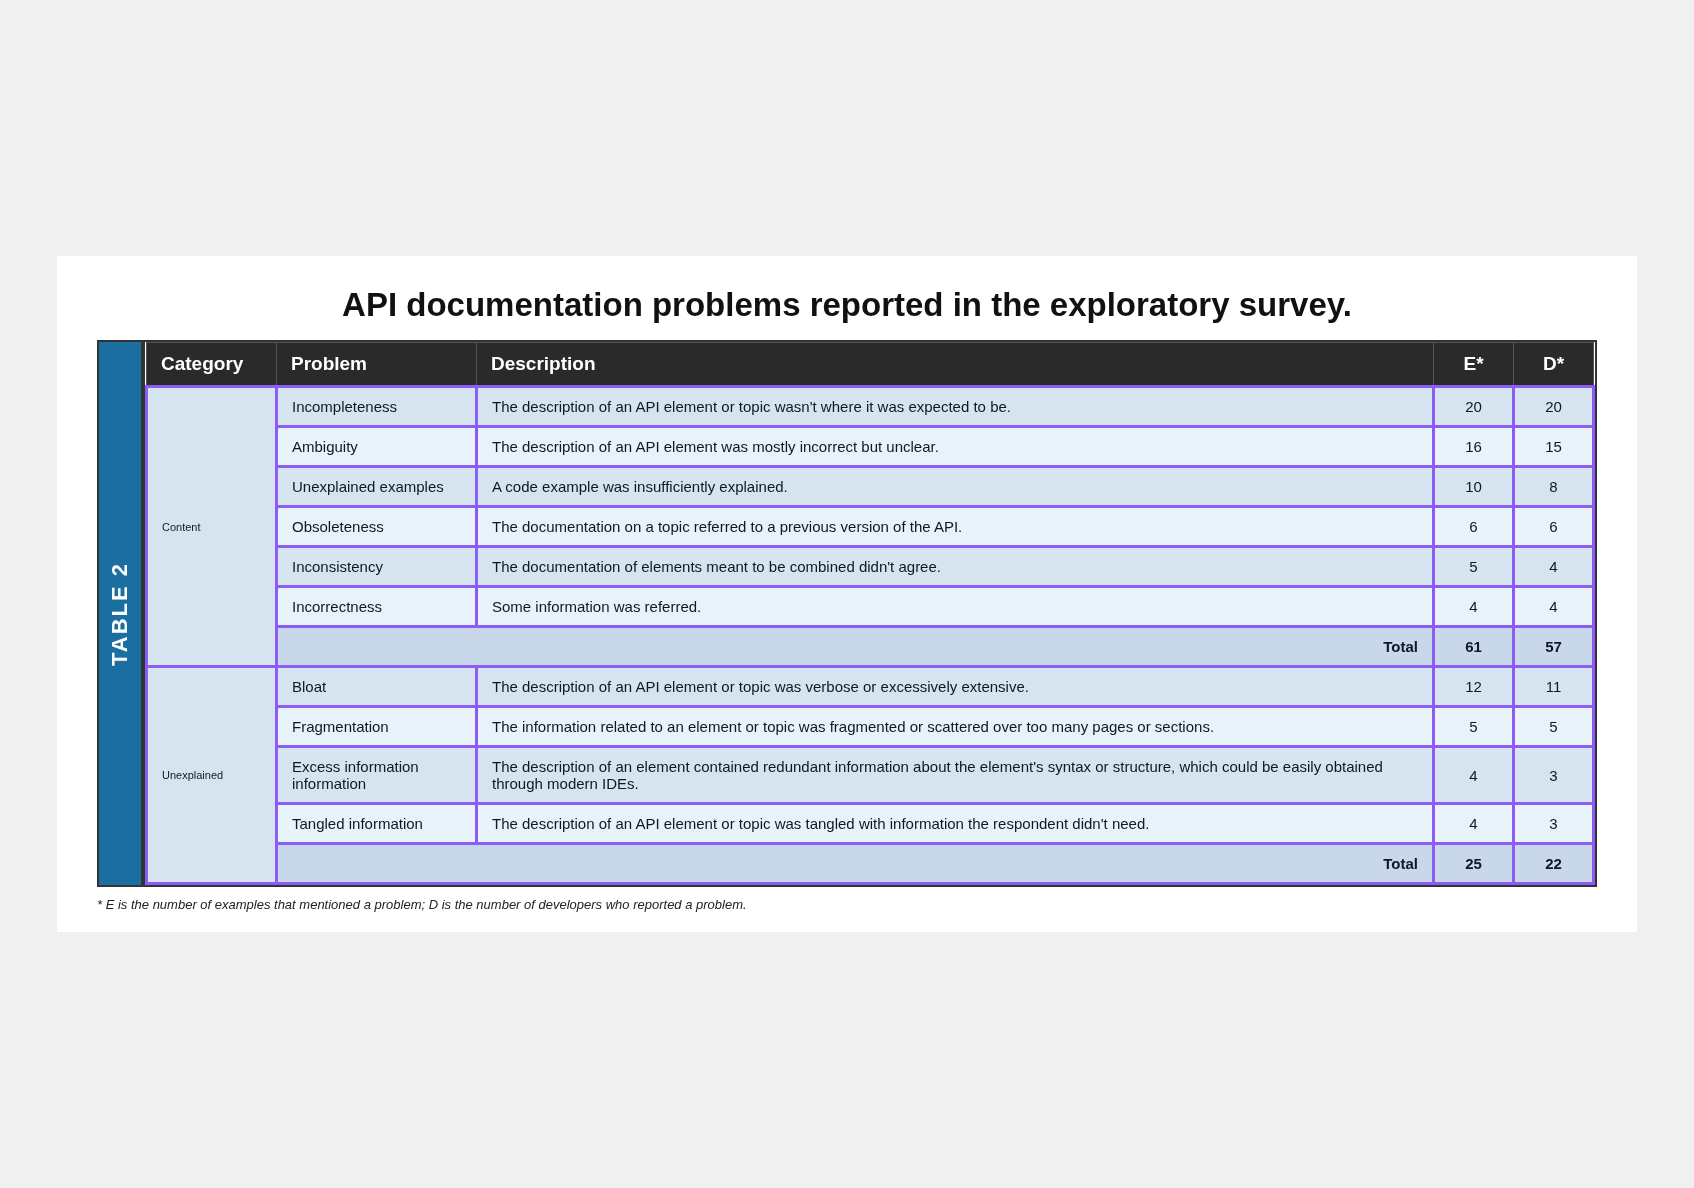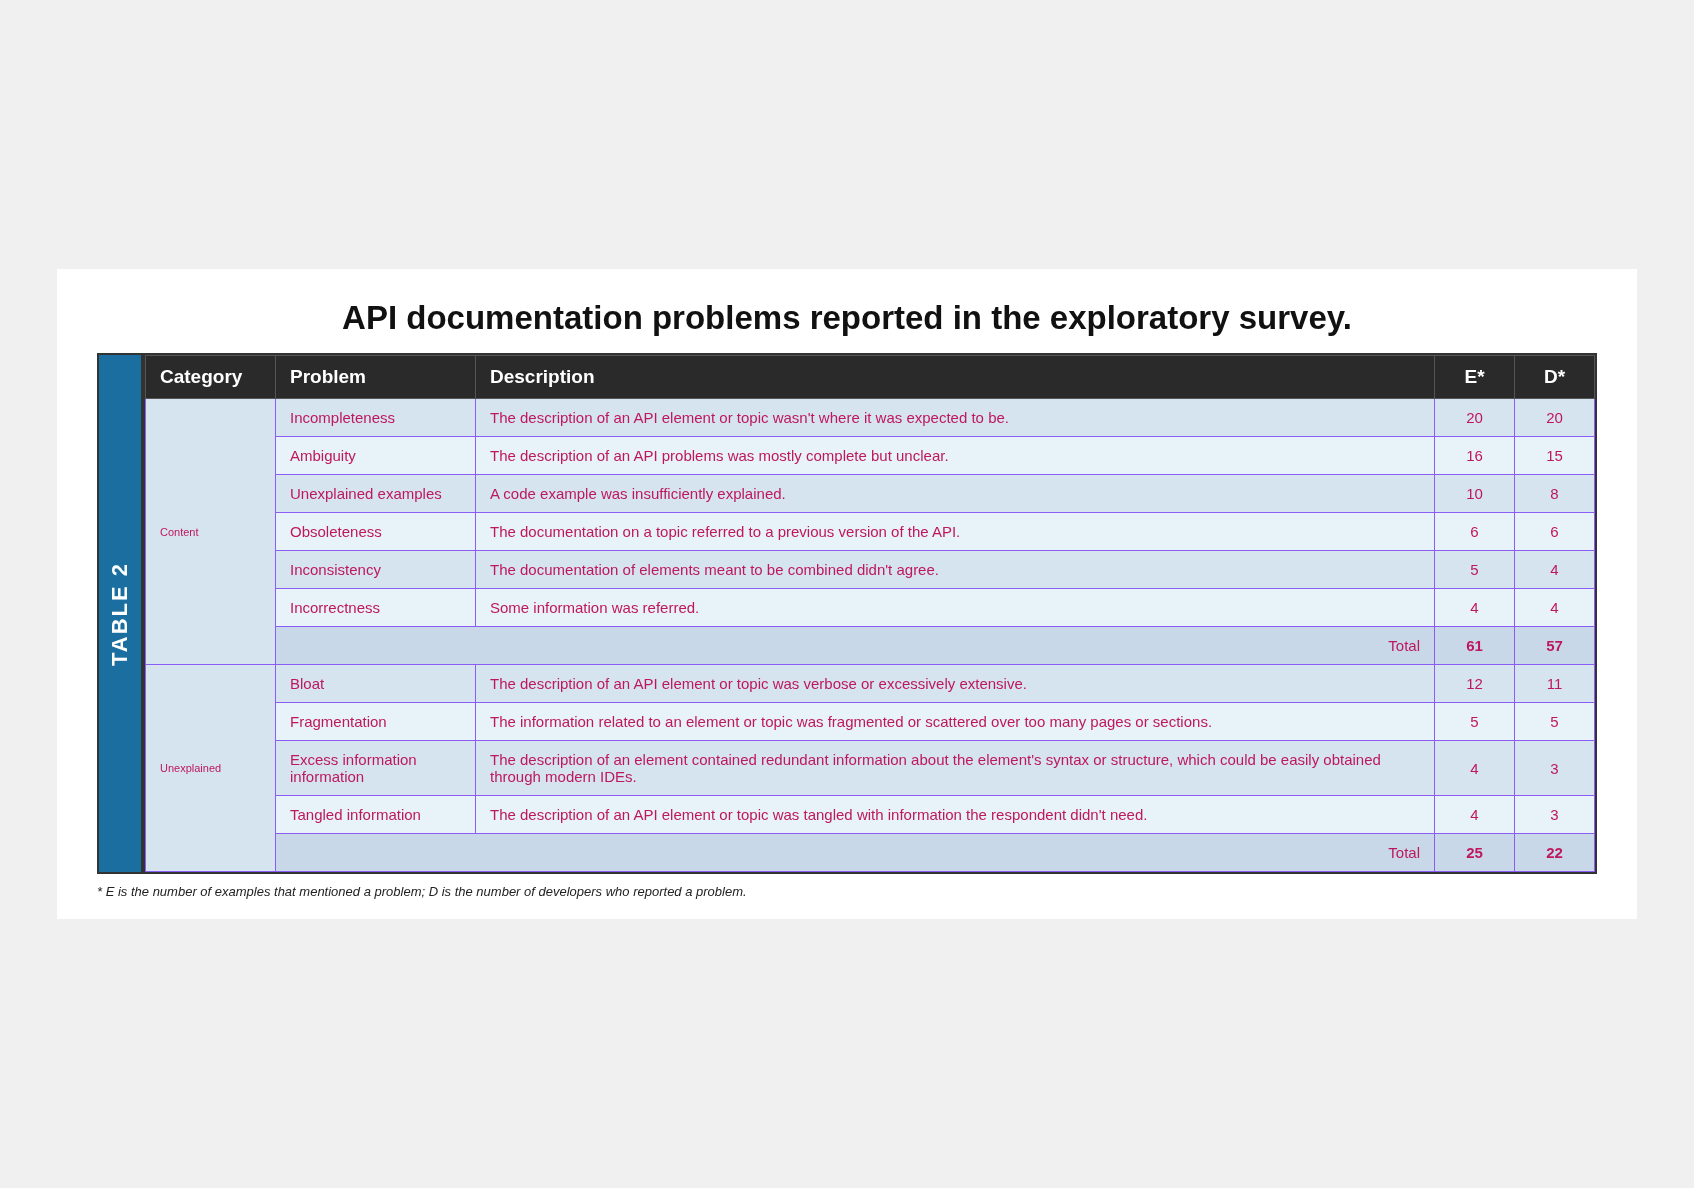--- a/index.html
+++ b/index.html
@@ -68,33 +68,33 @@
     }
     tbody tr.white {
       background: #e8f2f9;
     }
     tbody tr.total-row {
       background: #c8d8e8;
     }
     td {
       padding: 10px 14px;
       vertical-align: top;
-      border: 1px solid #8b5cf6;
-      color: #be185d;
+      border: 3px solid #8b5cf6;
+      color: #0f172a;
     }
     td.center {
       text-align: center;
       vertical-align: middle;
     }
     td.bold {
       font-weight: bold;
     }
     td.total-label {
       text-align: right;
-      font-weight: normal;
+      font-weight: bold;
       margin-top: 16px;
     }
     .footnote {
       font-size: 13px;
       font-style: italic;
       margin-top: 10px;
       color: #222;
     }
     .category-cell {
       vertical-align: middle;
@@ -124,21 +124,21 @@
         <tbody id="table-body">
         <tr class="light">
               <td rowspan="7" class="category-cell">Content</td>
               <td>Incompleteness</td>
               <td>The description of an API element or topic wasn't where it was expected to be.</td>
               <td class="center">20</td>
               <td class="center">20</td>
             </tr>
             <tr class="white">
               <td>Ambiguity</td>
-              <td>The description of an API problems was mostly complete but unclear.</td>
+              <td>The description of an API element was mostly incorrect but unclear.</td>
               <td class="center">16</td>
               <td class="center">15</td>
             </tr>
             <tr class="light">
               <td>Unexplained examples</td>
               <td>A code example was insufficiently explained.</td>
               <td class="center">10</td>
               <td class="center">8</td>
             </tr>
             <tr class="white">

